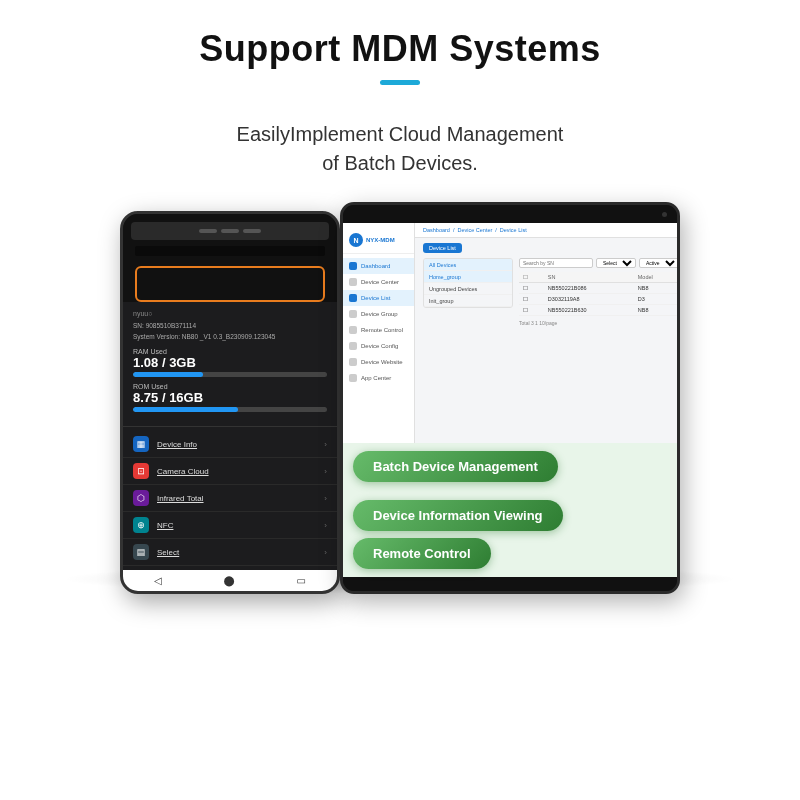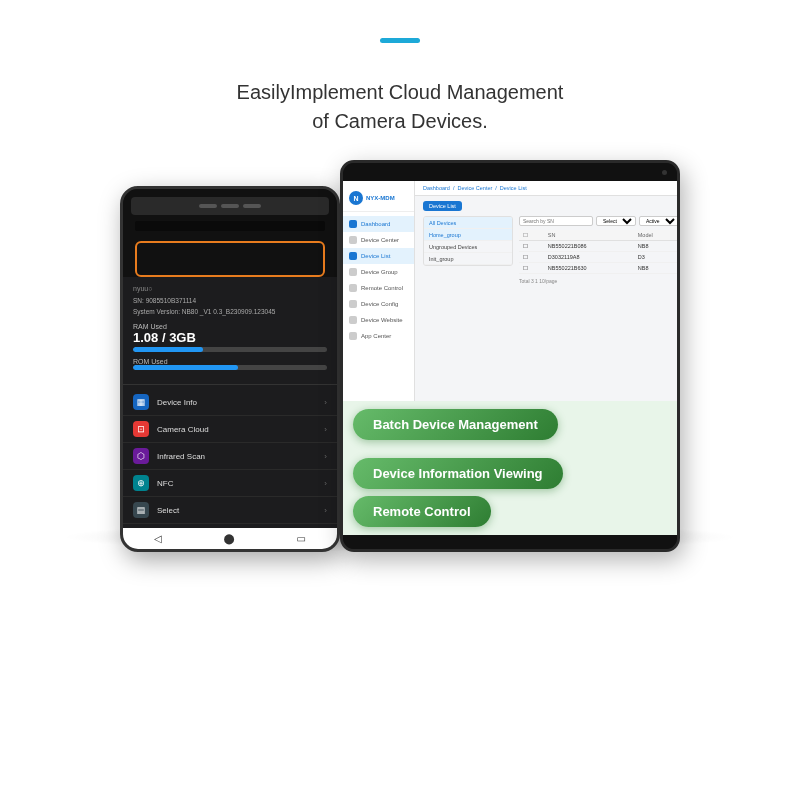--- a/index.html
+++ b/index.html
@@ -185,20 +185,21 @@
     }
     .icon-device { background: #1565c0; color: #fff; }
     .icon-camera { background: #e53935; color: #fff; }
     .icon-ir { background: #6a1b9a; color: #fff; }
     .icon-nfc { background: #00838f; color: #fff; }
     .icon-printer { background: #37474f; color: #fff; }
     .phone-menu-text {
       color: #ddd;
       font-size: 8px;
       flex: 1;
+      text-decoration: underline;
     }
     .phone-menu-arrow {
       color: #666;
       font-size: 8px;
     }
     .phone-navbar {
       background: #fff;
       display: flex;
       justify-content: space-around;
       align-items: center;
@@ -416,26 +417,27 @@
     }
     .tablet-bottom-bar {
       background: #111;
       height: 14px;
     }
   </style>
 </head>
 <body>
 
 <div class="header">
+  <h1>Support MDM Systems</h1>
   <div class="header-bar"></div>
 </div>
 
 <div class="subtitle">
   <span>EasilyImplement Cloud Management</span><br>
-  <span>of Camera Devices.</span>
+  <span>of Batch Devices.</span>
 </div>
 
 <div class="main-area">
   <div class="base-shadow"></div>
 
   <div class="phone-wrap">
     <div class="phone">
       <div class="phone-top">
         <div class="phone-top-bar">
           <div class="phone-top-bar-dots">
@@ -452,38 +454,39 @@
         <div class="phone-info-row">
           <span>SN: 9085510B371114</span><br>
           <span>System Version: NB80 _V1 0.3_B230909.123045</span>
         </div>
         <div class="phone-stat-label">RAM Used</div>
         <div class="phone-stat-value">1.08 / 3GB</div>
         <div class="phone-bar-bg">
           <div class="phone-bar-fill-ram"></div>
         </div>
         <div class="phone-stat-label">ROM Used</div>
+        <div class="phone-stat-value">8.75 / 16GB</div>
         <div class="phone-bar-bg">
           <div class="phone-bar-fill-rom"></div>
         </div>
       </div>
       <div class="phone-menu">
         <div class="phone-menu-item">
           <div class="phone-menu-icon icon-device">▦</div>
           <span class="phone-menu-text">Device Info</span>
           <span class="phone-menu-arrow">›</span>
         </div>
         <div class="phone-menu-item">
           <div class="phone-menu-icon icon-camera">⊡</div>
           <span class="phone-menu-text">Camera Cloud</span>
           <span class="phone-menu-arrow">›</span>
         </div>
         <div class="phone-menu-item">
           <div class="phone-menu-icon icon-ir">⬡</div>
-          <span class="phone-menu-text">Infrared Scan</span>
+          <span class="phone-menu-text">Infrared Total</span>
           <span class="phone-menu-arrow">›</span>
         </div>
         <div class="phone-menu-item">
           <div class="phone-menu-icon icon-nfc">⊕</div>
           <span class="phone-menu-text">NFC</span>
           <span class="phone-menu-arrow">›</span>
         </div>
         <div class="phone-menu-item">
           <div class="phone-menu-icon icon-printer">▤</div>
           <span class="phone-menu-text">Select</span>

